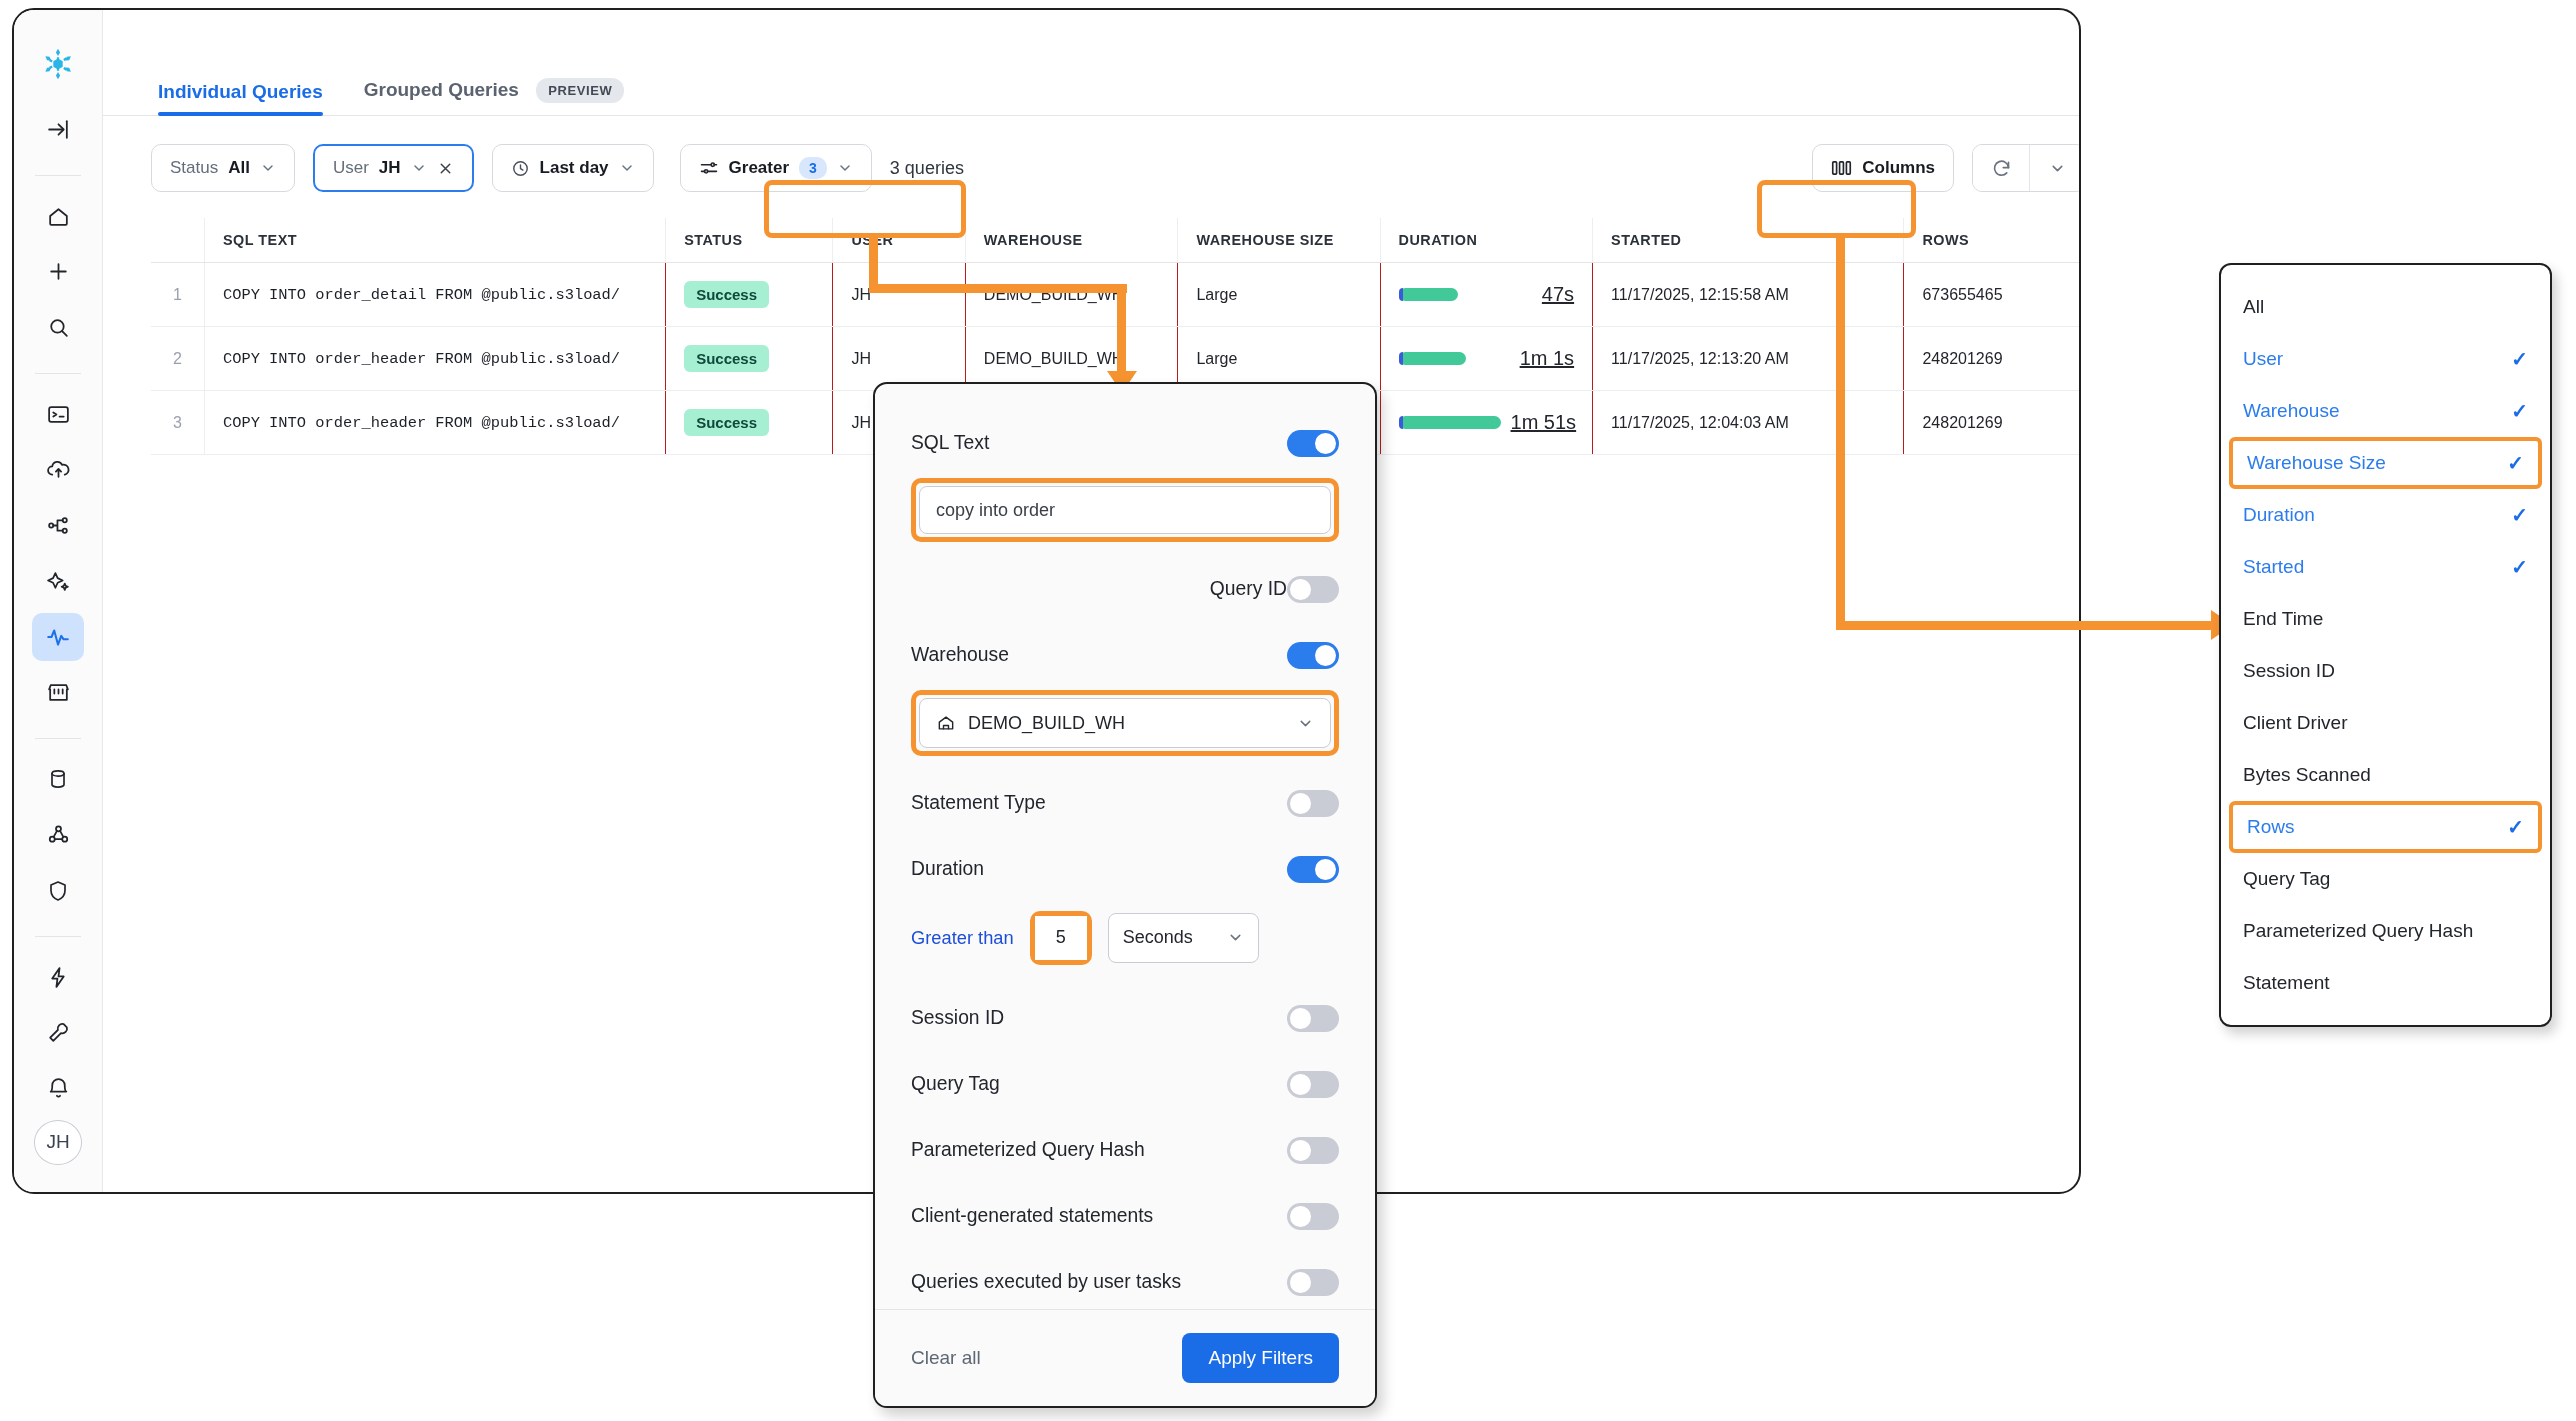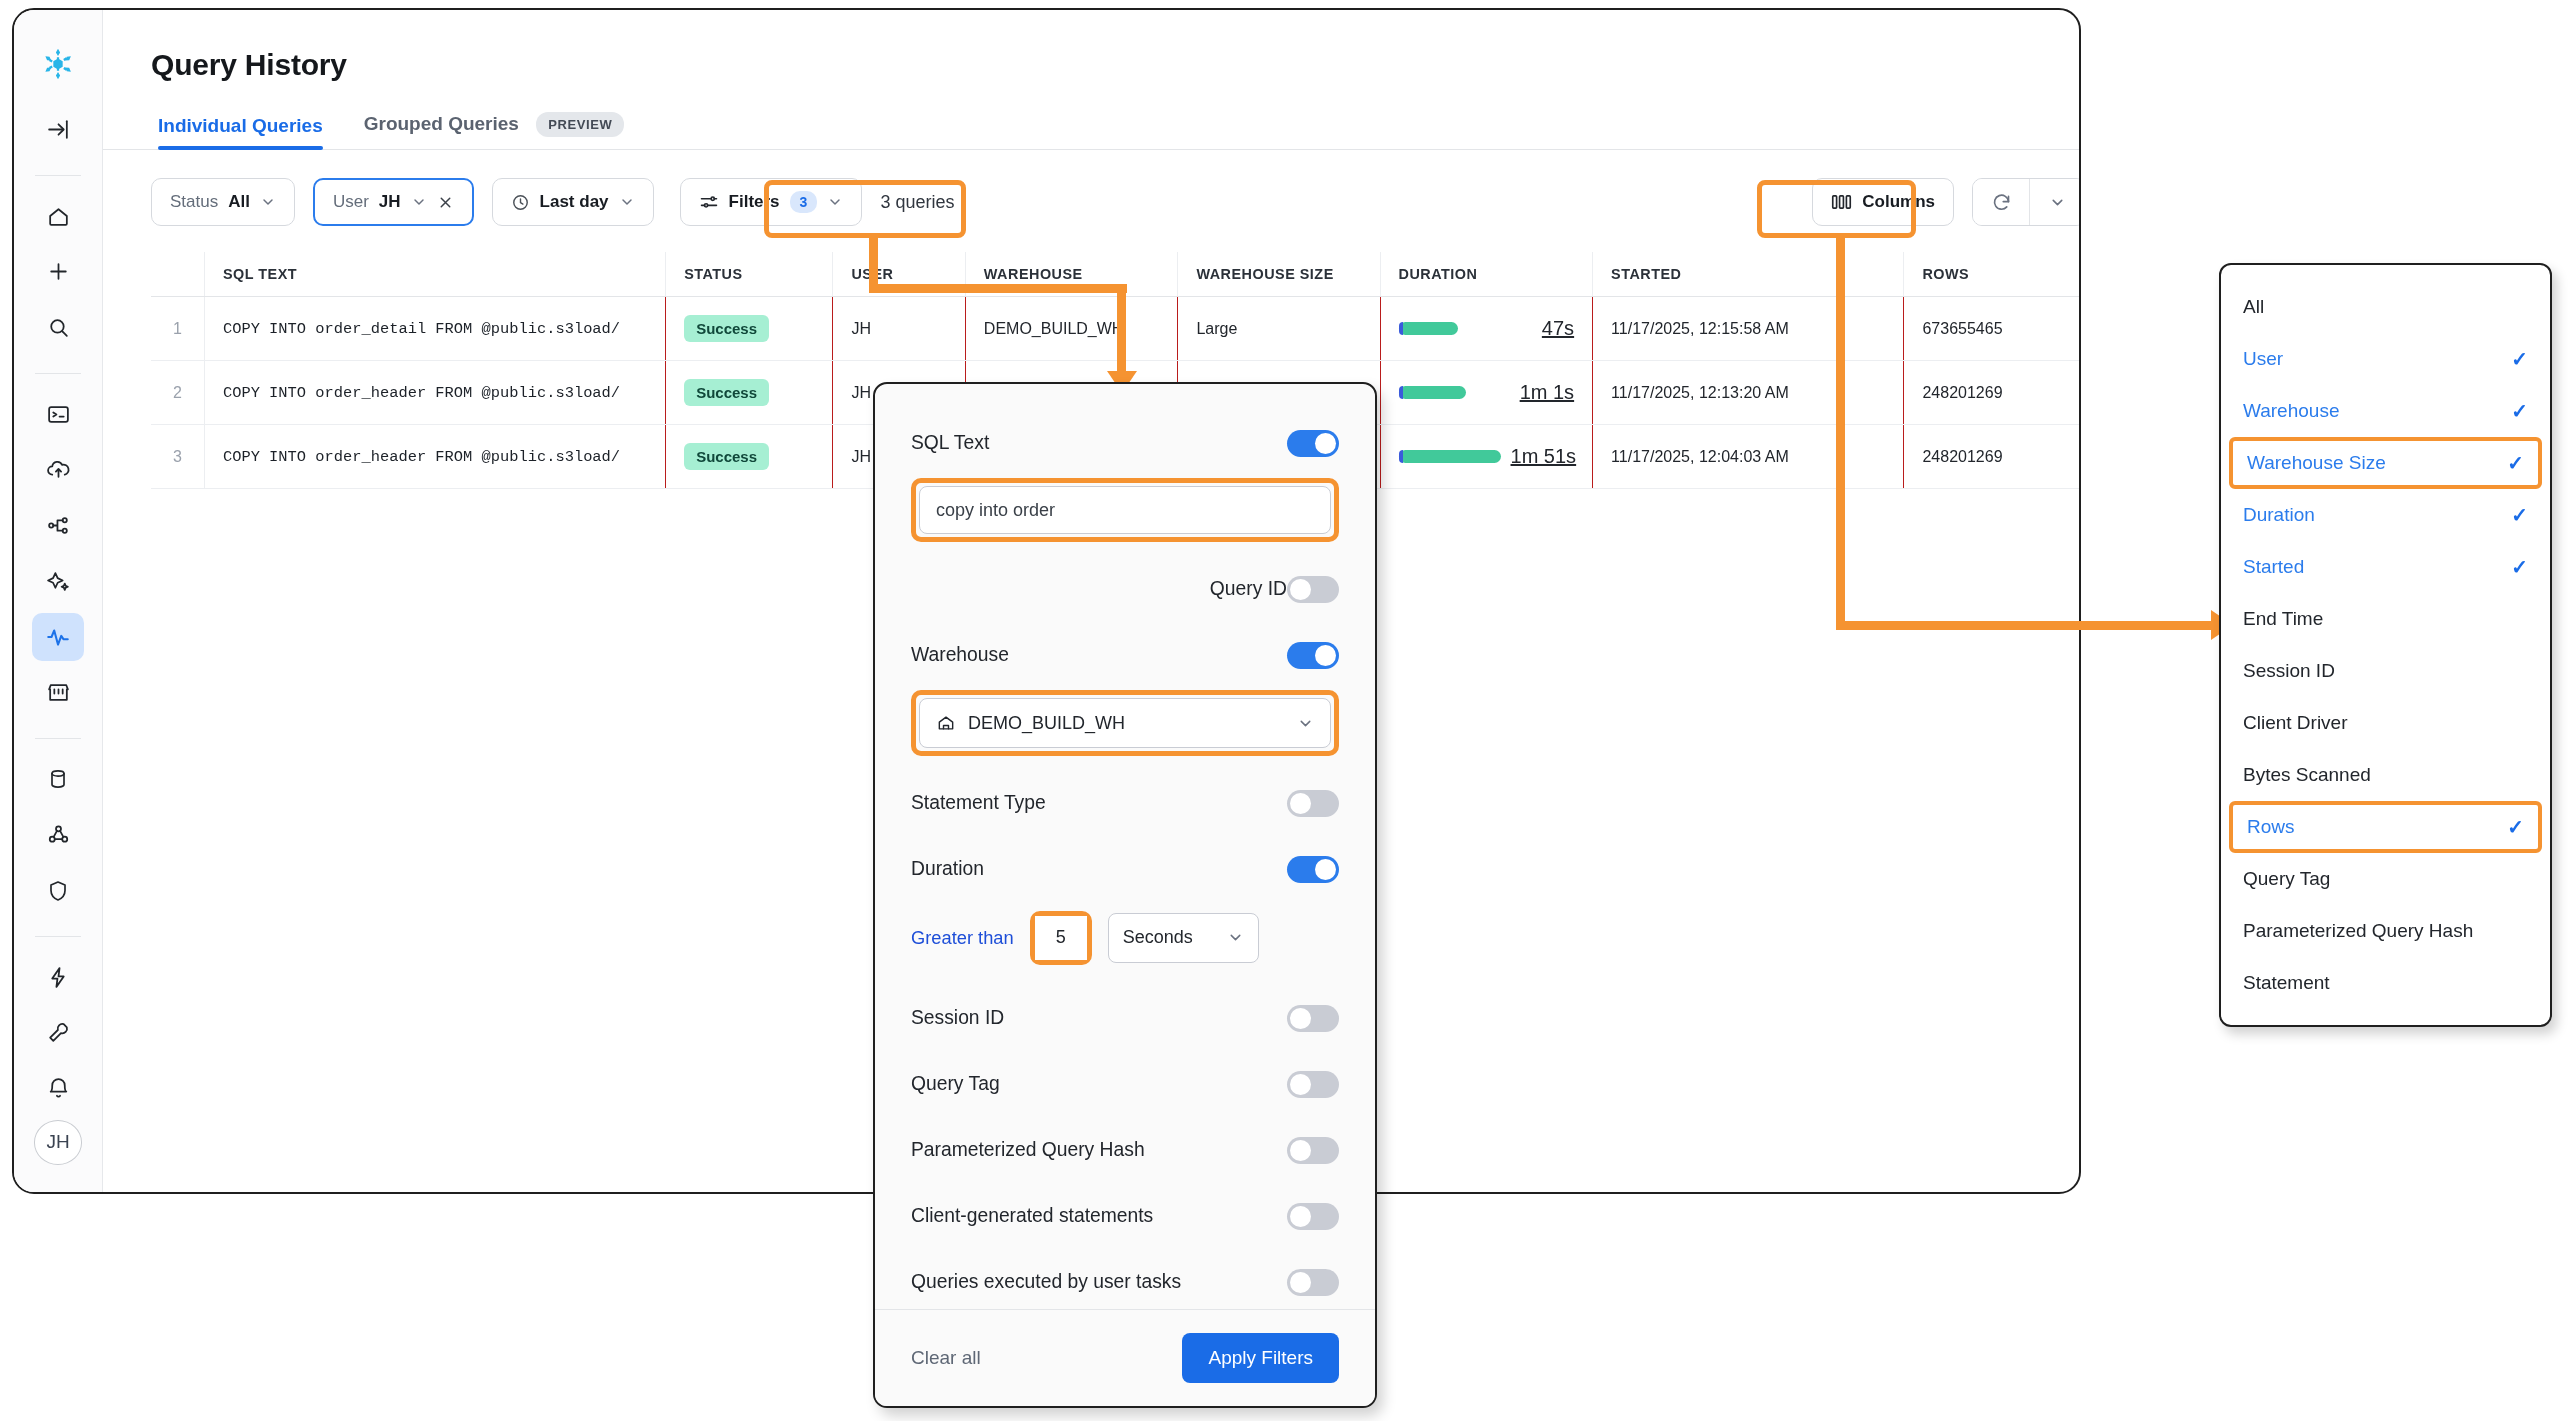--- a/index.html
+++ b/index.html
@@ -330,21 +330,20 @@
         </svg>
       </div>
       <div class="avatar">
         <span>JH</span>
       </div>
       <div style="height:30px"></div>
     </div>
 
     <div class="main">
 
-      <div class="page-title">Query History</div>
 
       <div class="tabs">
         <div class="tab active">
           <span>Individual Queries</span>
         </div>
         <div class="tab">
           <span>Grouped Queries</span>
           <span class="pv-badge">PREVIEW</span>
         </div>
       </div>
@@ -380,21 +379,21 @@
               <path d="M6 9l6 6 6-6"></path>
             </svg>
         </div>
 
         <div class="chip" style="margin-left:8px;">
           <svg width="20" height="20" viewBox="0 0 24 24" fill="none" stroke="#22262c" stroke-width="1.9" stroke-linecap="round">
               <path d="M3 8h12M18 8h3M3 16h4M10 16h11"></path>
               <circle cx="16.5" cy="8" r="2"></circle>
               <circle cx="8.5" cy="16" r="2"></circle>
             </svg>
-          <span class="strong">Filters</span>
+          <span class="strong">Greater</span>
           <span class="badge">3</span>
           <svg width="16" height="16" viewBox="0 0 24 24" fill="none" stroke="#6b7280" stroke-width="2.2" stroke-linecap="round" stroke-linejoin="round">
               <path d="M6 9l6 6 6-6"></path>
             </svg>
         </div>
 
         <div class="queries-count">3 queries</div>
 
         <div class="spacer"></div>
 

